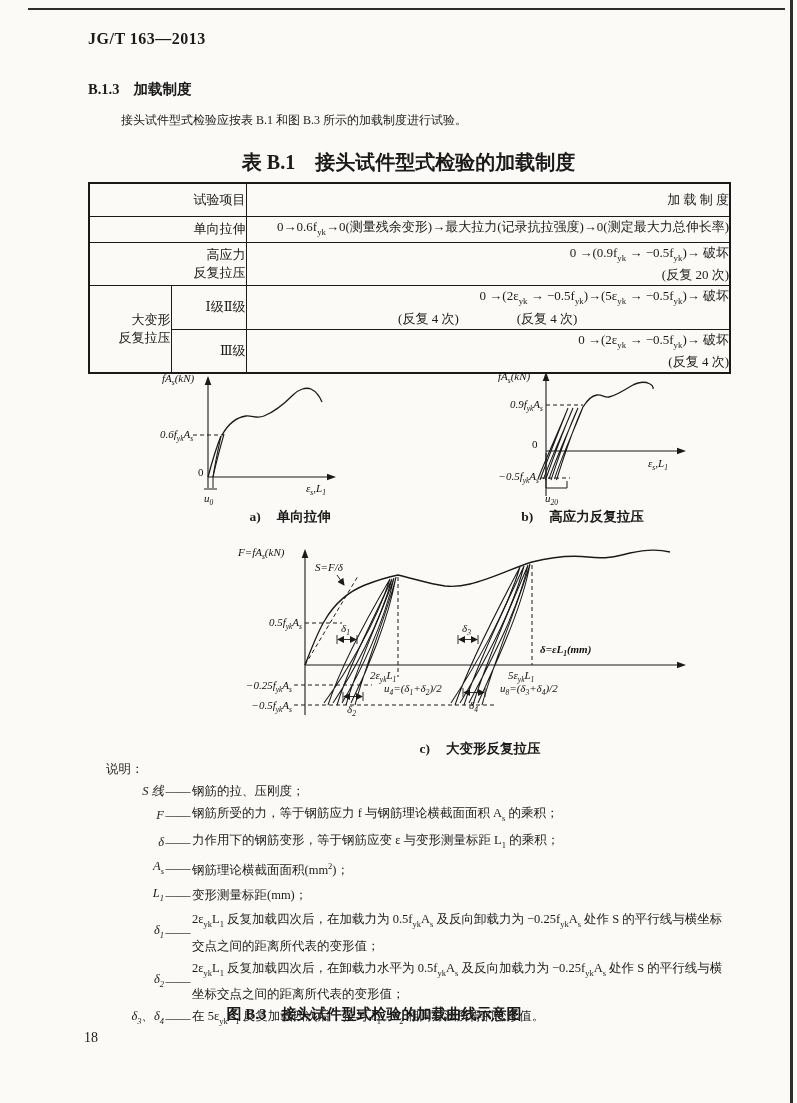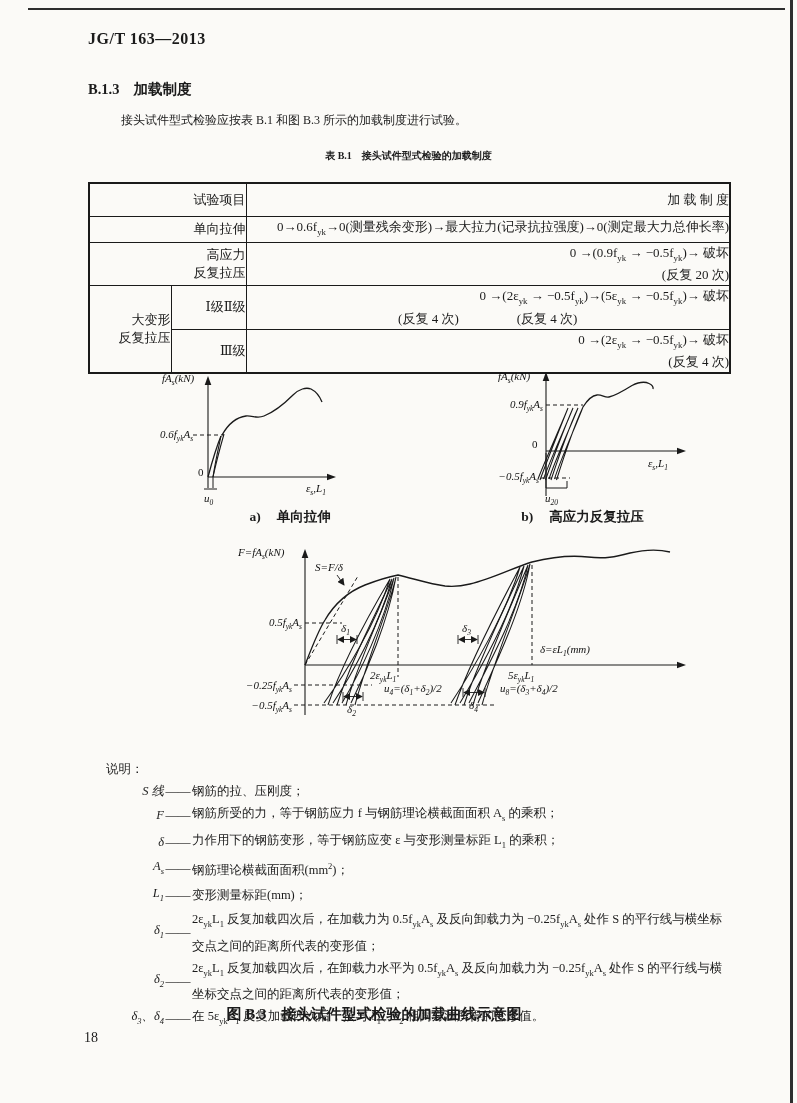--- a/index.html
+++ b/index.html
@@ -8,21 +8,21 @@
     background:#fbfaf7;overflow:hidden;
     font-family:"Liberation Serif","DejaVu Serif",serif;color:#1b1b1b;
   }
   .scanline-top{position:absolute;left:28px;top:8px;width:757px;height:2px;background:#2e2e2e;}
   .scanline-right{position:absolute;right:4px;top:0;width:3px;height:1103px;background:#2e2e2e;}
   .abs{position:absolute;}
   .std-code{left:88px;top:30px;font-size:16px;font-weight:bold;letter-spacing:.5px;}
   .sec-head{left:88px;top:80px;font-size:14.5px;font-weight:bold;}
   .sec-head .num{margin-right:14px;}
   .intro{left:121px;top:112px;font-size:12px;}
-  .tbl-title{left:88px;top:149px;width:641px;text-align:center;font-size:10px;font-weight:bold;}
+  .tbl-title{left:88px;top:149px;width:641px;text-align:center;font-size:20px;font-weight:bold;}
   table.loading{position:absolute;left:88px;top:182px;border-collapse:collapse;table-layout:fixed;}
   table.loading td{border:1px solid #1a1a1a;text-align:right;vertical-align:middle;
     font-size:13px;padding:1px 0;line-height:18px;}
   table.loading{border:2px solid #1a1a1a;}
   td.hd{height:30px;font-size:13.5px;}
   .cyc-pair{display:flex;justify-content:center;gap:58px;}
   sub{font-size:.68em;}
   sup{font-size:.68em;}
   .fig{position:absolute;}
   .fig svg{position:absolute;left:0;top:0;}
@@ -223,21 +223,24 @@
     <div class="lbl r" style="left:0;width:62px;top:136px;">−0.25f<sub>yk</sub>A<sub>s</sub></div>
     <div class="lbl r" style="left:0;width:62px;top:156px;">−0.5f<sub>yk</sub>A<sub>s</sub></div>
     <div class="lbl" style="left:111px;top:79px;">δ<sub>1</sub></div>
     <div class="lbl" style="left:117px;top:160px;">δ<sub>2</sub></div>
     <div class="lbl" style="left:232px;top:79px;">δ<sub>3</sub></div>
     <div class="lbl" style="left:239px;top:156px;">δ<sub>4</sub></div>
     <div class="lbl" style="left:140px;top:126px;">2ε<sub>yk</sub>L<sub>1</sub></div>
     <div class="lbl" style="left:134px;top:139px;padding-left:20px;">u<sub>4</sub>=(δ<sub>1</sub>+δ<sub>2</sub>)/2</div>
     <div class="lbl" style="left:278px;top:126px;">5ε<sub>yk</sub>L<sub>1</sub></div>
     <div class="lbl" style="left:270px;top:139px;">u<sub>8</sub>=(δ<sub>3</sub>+δ<sub>4</sub>)/2</div>
-    <div class="lbl" style="left:310px;top:100px;">δ=εL<sub>1</sub>(mm)</div>
+    <div class="lbl" style="left:310px;top:100px;font-weight:bold;">δ=εL<sub>1</sub>(mm)</div>
+  </div>
+  <div class="cap" style="left:240px;top:740px;width:480px;">
+    <span class="cl">c)</span><span>大变形反复拉压</span>
   </div>
 
   <div class="legend">
     <div class="lg-label">说明：</div>
     <div class="lg-row">
       <span class="lg-term">S 线</span>
         <span class="lg-dash">——</span>
         <span class="lg-def">钢筋的拉、压刚度；</span>
     </div>
     <div class="lg-row">

